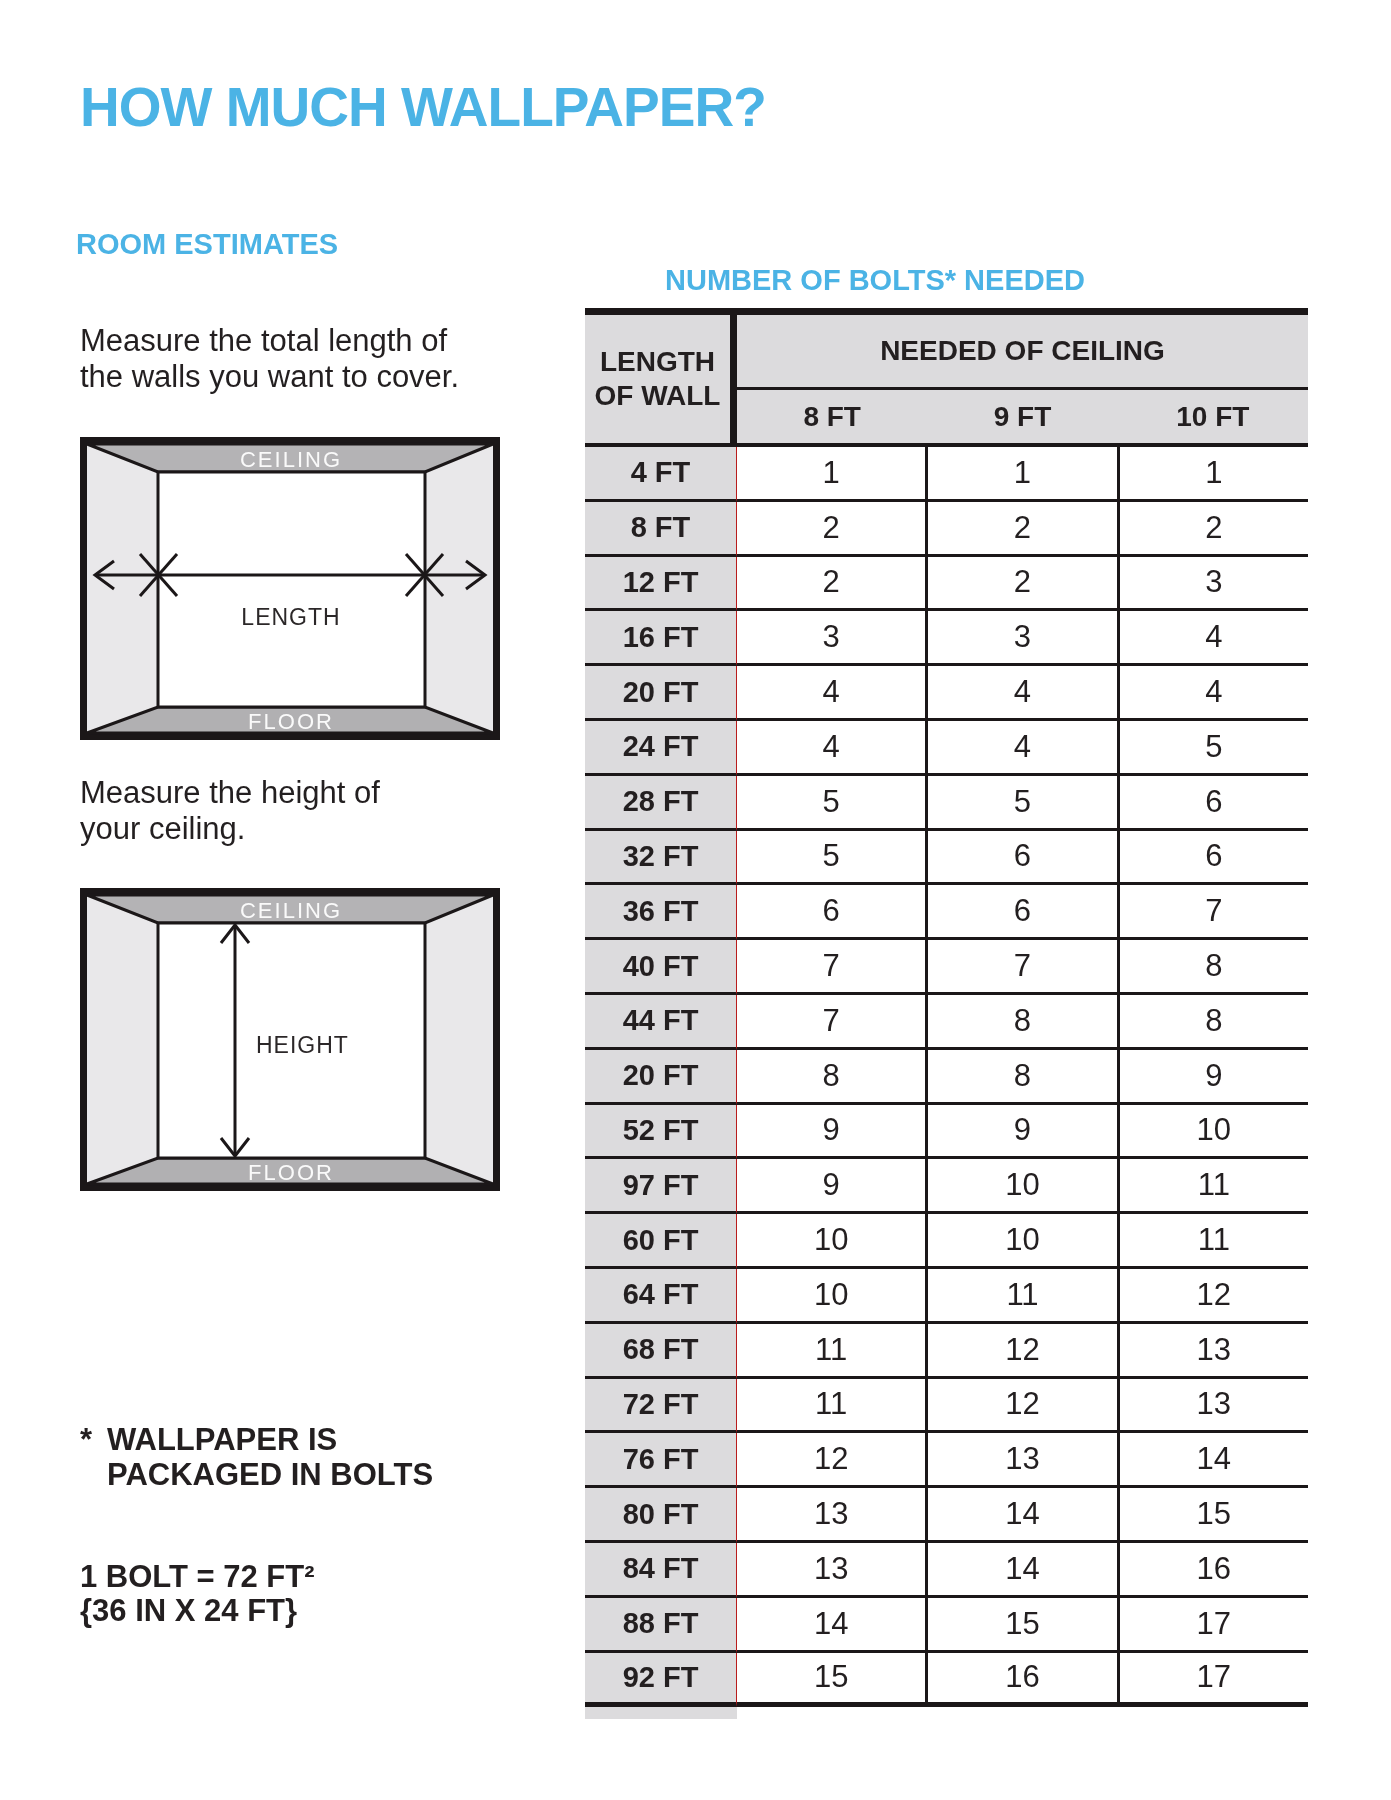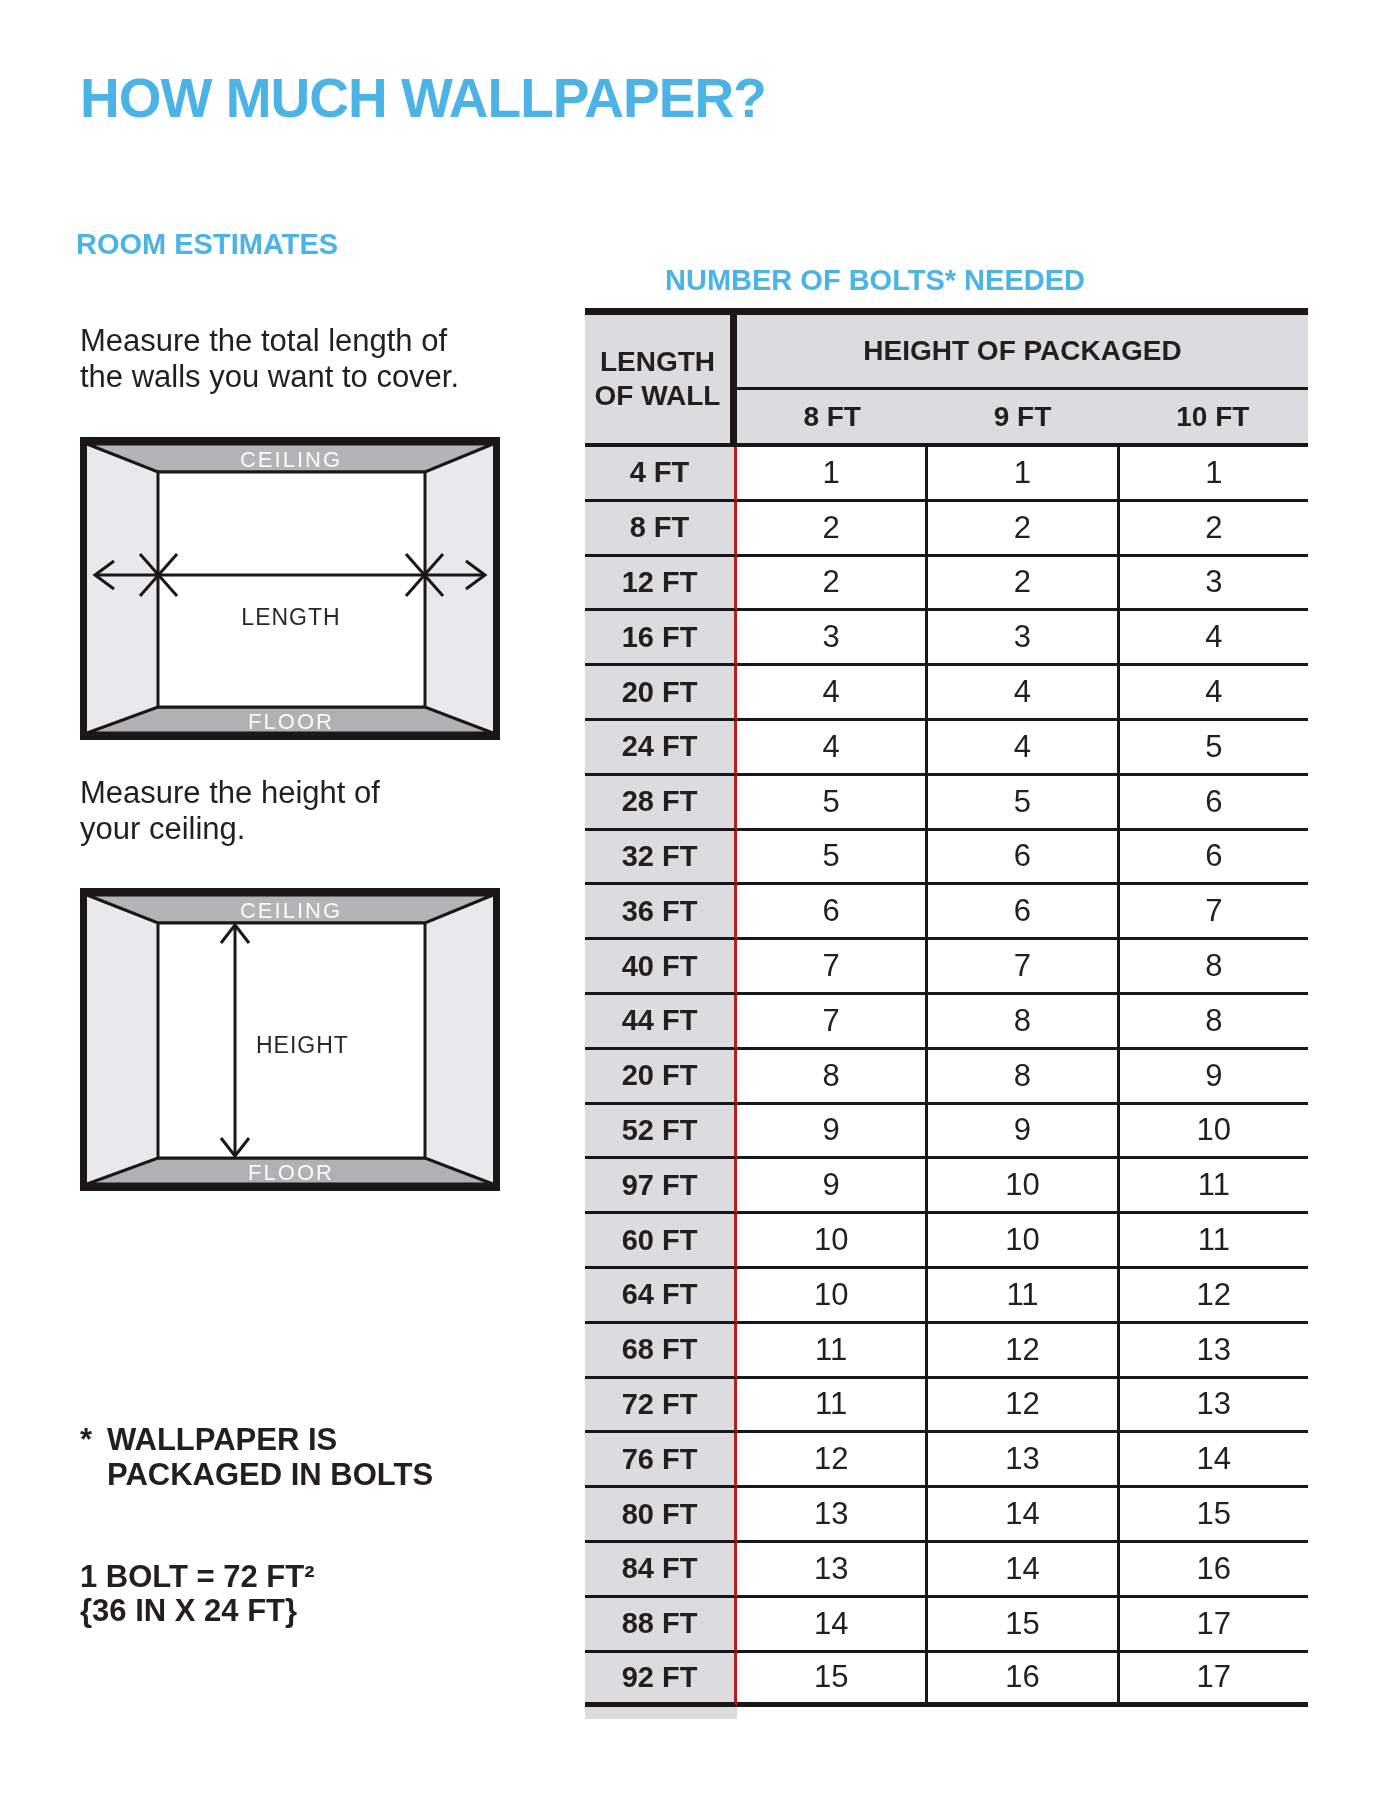--- a/index.html
+++ b/index.html
@@ -1,21 +1,21 @@
 <!DOCTYPE html>
 <html><head>
 <meta charset="utf-8">
 <style>
   * { margin:0; padding:0; box-sizing:border-box; }
   html,body { background:#ffffff; }
   body { font-family:"Liberation Sans","DejaVu Sans",sans-serif; color:#231F20; }
   .page { position:relative; width:1391px; height:1800px; background:#ffffff; overflow:hidden; }
 
   .page-title {
-    position:absolute; left:80px; top:66px;
+    position:absolute; left:80px; top:75px;
     font-size:55px; font-weight:bold; letter-spacing:-1px;
     color:#4BB3E5;
   }
   .section-heading {
     font-size:29px; font-weight:bold; color:#4BB3E5; letter-spacing:0;
   }
   .h-left  { position:absolute; left:76px; top:228px; }
   .h-right { position:absolute; left:585px; top:264px; width:580px; text-align:center; }
 
   .para {
@@ -51,21 +51,21 @@
     height:75px; background:#DCDBDD; border-bottom:3px solid #1B1718;
     display:flex; align-items:center; justify-content:center;
     font-size:28px; font-weight:bold;
   }
   .subrow { flex:1; background:#DCDBDD; display:flex; }
   .subrow .sub { flex:1; display:flex; align-items:center; justify-content:center; font-size:28px; font-weight:bold; }
 
   .trow { display:flex; height:54.8px; }
   .cell { display:flex; align-items:center; justify-content:center; }
   .lbl {
-    width:152px; background:#DCDBDD; border-right:3px solid #b91c1c; border-bottom:3px solid #1B1718;
+    width:152px; background:#DCDBDD; border-right:1px solid #b91c1c; border-bottom:3px solid #1B1718;
     font-size:29px; font-weight:bold;
   }
   .val { flex:1; background:#ffffff; border-bottom:3px solid #1B1718; border-right:3px solid #1B1718; font-size:31px; }
   .val:last-child { border-right:none; }
   .trow:last-child .lbl, .trow:last-child .val { border-bottom-width:5px;text-align:center; }
 </style>
 </head>
 <body>
 
 <div class="page">
@@ -122,21 +122,21 @@
   <div class="bolt-info">1 BOLT = 72 FT²
 {36 IN X 24 FT}</div>
 
   <div class="section-heading h-right">NUMBER OF BOLTS* NEEDED</div>
 
   <div class="tbl">
     <div class="thead">
       <div class="corner">LENGTH
 OF WALL</div>
       <div class="rhead">
-        <div class="hoc">HEIGHT OF PACKAGED</div>
+        <div class="hoc">NEEDED OF CEILING</div>
         <div class="subrow">
           <div class="sub">8 FT</div>
           <div class="sub">9 FT</div>
           <div class="sub">10 FT</div>
         </div>
       </div>
     </div>
     <div class="tbody">
         <div class="trow">
           <div class="cell lbl">4 FT</div>

